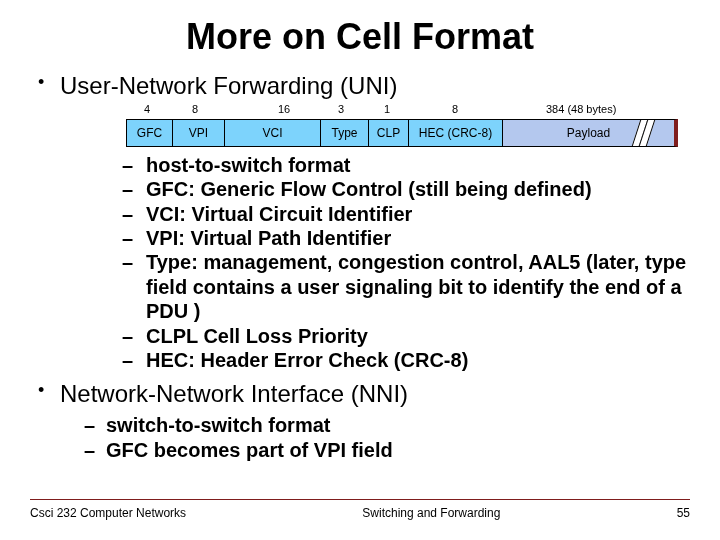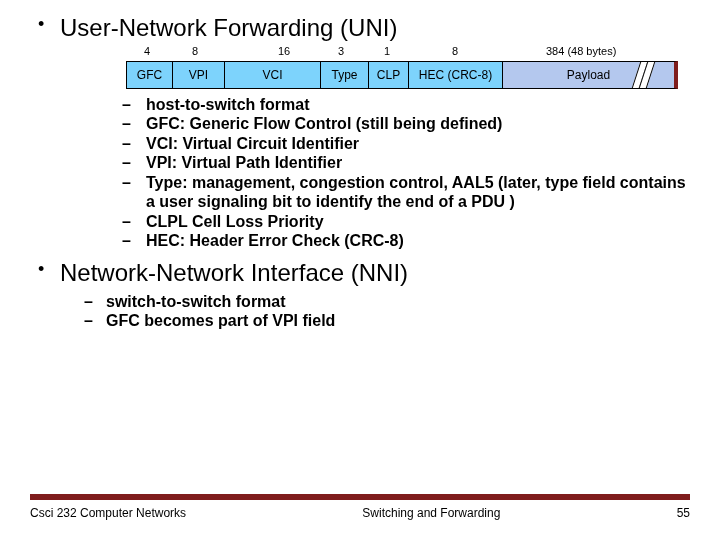--- a/index.html
+++ b/index.html
@@ -43,21 +43,21 @@
     left: 8px;
     top: 0;
     font-size: 18px;
   }
   ul.level2 {
     list-style: none;
     padding-left: 0;
     margin: 4px 0 8px 0;
   }
   ul.level2 > li {
-    font-size: 16px;
+    font-size: 20px;
     font-weight: bold;
     position: relative;
     padding-left: 86px;
     line-height: 1.22;
     margin: 0;
   }
   ul.level2 > li::before {
     content: "–";
     position: absolute;
     left: 62px;
@@ -119,33 +119,34 @@
     transform: skewX(-18deg);
     border-left: 1px solid #000;
     border-right: 1px solid #000;
   }
   .break::after { left: 7px; }
   .footer {
     position: absolute;
     left: 30px;
     right: 30px;
     bottom: 20px;
-    border-top: 6px solid #7f1d1d;
+    border-top: 1px solid #7f1d1d;
     padding-top: 6px;
     display: flex;
     justify-content: space-between;
     font-size: 12px;
     font-family: "Comic Sans MS", cursive, sans-serif;
   }
 </style>
 </head>
 <body>
 
 <div class="slide">
 
+  <div class="title">More on Cell Format</div>
 
   <ul class="level1">
 
     <li>
       <span>User-Network Forwarding (UNI)</span>
 
       
       <div class="cellwrap">
         <div class="bits">
           <span style="left:18px">4</span>

